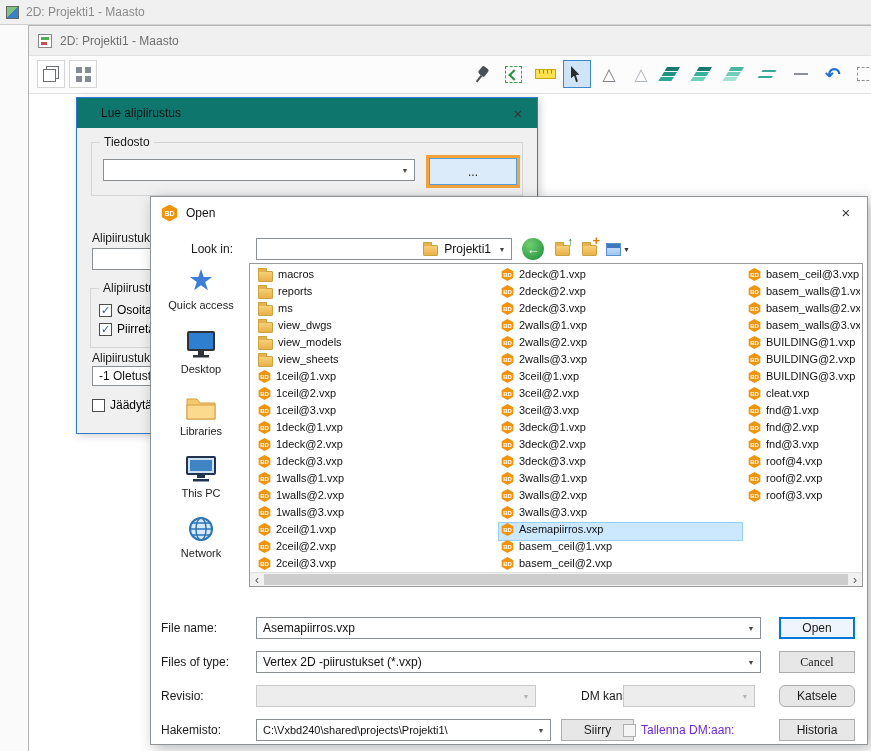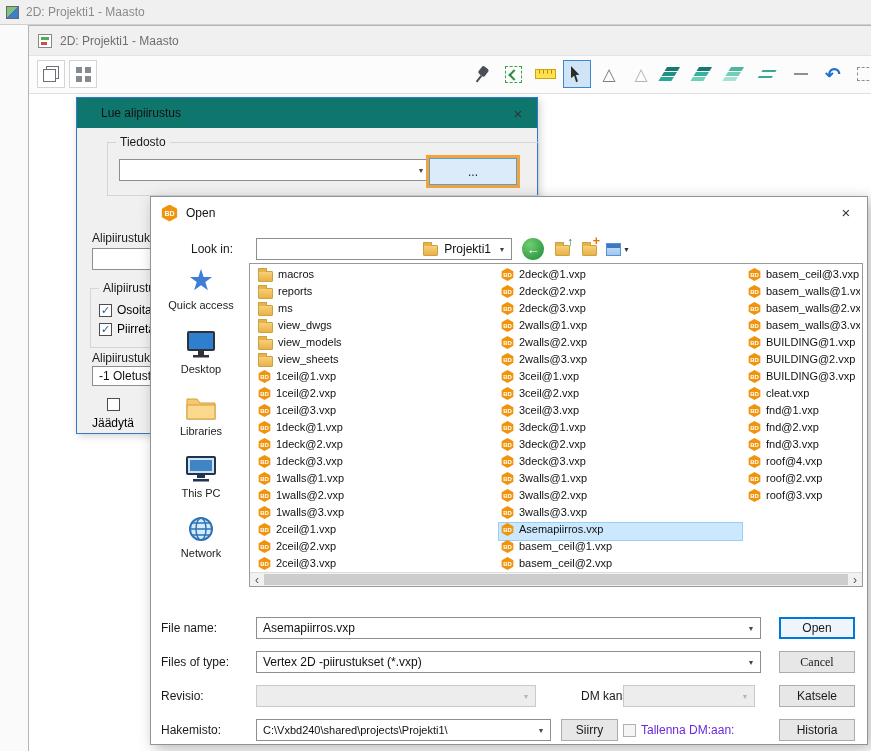--- a/index.html
+++ b/index.html
@@ -85,21 +85,21 @@
   .cb-row { position:absolute; display:flex; gap:5px; align-items:center; font-size:12px; white-space:nowrap; }
   .cb { width:13px; height:13px; border:1px solid #4c4c4c; background:#fff; font-size:11px; line-height:11px;
         text-align:center; color:#2b579a; font-weight:bold; flex:0 0 13px; }
 
   
   .lue-dialog { position:absolute; left:76px; top:97px; width:462px; height:337px; background:#f0f0f0;
                 border:1px solid #2f7acb; box-shadow:2px 2px 8px rgba(0,0,0,.18); z-index:5; }
   .lue-titlebar { height:30px; background:#0f766e; display:flex; align-items:center; padding-left:24px; }
   .lue-title { font-size:12px; color:#111; }
   .lue-dialog .dlg-close { right:10px; }
-  .tiedosto-group { left:30px; top:44px; width:432px; height:54px;padding-left:8px; }
+  .tiedosto-group { left:14px; top:44px; width:432px; height:54px;padding-left:8px; }
   .tiedosto-combo { left:11px; top:16px; width:312px; }
   .browse-highlight { position:absolute; left:349px; top:57px; width:94px; height:33px;
                       border:3px solid #f2a33c; display:flex; align-items:center; justify-content:center; }
   .browse-btn { width:100%; height:100%; background:#dcebf9; border:1px solid #5a9fd4; font-size:12px;
                 color:#222; font-family:inherit; }
   .lue-input { position:absolute; left:15px; top:150px; width:125px; height:22px; background:#fff; border:1px solid #8a8f94; }
   .lue-group2 { left:13px; top:190px; width:130px; height:60px; }
   .lue-taso { left:15px; top:268px; width:125px; height:20px; }
 
   
@@ -254,21 +254,21 @@
         <span class="cb">✓</span>
         <span>Piirretä</span>
       </div>
     </div>
 
     <span class="lbl" style="left:15px; top:253px;">Alipiirustuk</span>
     <div class="combo lue-taso">
       <span>-1 Oletust</span>
       <span class="arrow">▼</span>
     </div>
-    <div class="cb-row" style="left:15px; top:300px;flex-direction:column;">
+    <div class="cb-row" style="left:15px; top:300px;">
       <span class="cb"></span>
       <span>Jäädytä</span>
     </div>
   </div>
 
   <div class="open-dialog">
     <div class="open-titlebar">
       <span class="bd-ic lg">BD</span>
       <span class="open-title">Open</span>
     </div>
@@ -575,28 +575,28 @@
       <button class="btn" style="left:628px; top:454px; width:76px;font-family:Liberation Serif, serif;">Cancel</button>
 
       <span class="lbl" style="left:10px; top:492px;">Revisio:</span>
       <div class="combo disabled" style="left:105px; top:488px; width:280px;">
         <span class="arrow">▼</span>
       </div>
       <span class="lbl" style="left:410px; top:492px;margin-left:20px;">DM kansio</span>
       <div class="combo disabled" style="left:472px; top:488px; width:132px;">
         <span class="arrow">▼</span>
       </div>
-      <button class="btn" style="left:628px; top:488px; width:76px;">Katsele</button>
+      <button class="btn" style="left:628px; top:488px; width:76px;border-radius:6px;">Katsele</button>
 
       <span class="lbl" style="left:10px; top:526px;">Hakemisto:</span>
       <div class="combo" style="left:105px; top:522px; width:295px; font-size:11px;">
         <span>C:\Vxbd240\shared\projects\Projekti1\</span>
         <span class="arrow">▼</span>
       </div>
-      <button class="btn" style="left:410px; top:522px; width:57px;">Siirry</button>
+      <button class="btn" style="left:410px; top:522px; width:73px;">Siirry</button>
       <div class="cb-row" style="left:472px; top:526px;">
         <span class="cb disabled"></span>
         <span class="dis-lbl">Tallenna DM:aan:</span>
       </div>
       <button class="btn" style="left:628px; top:522px; width:76px;">Historia</button>
     </div>
   </div>
 </div>
 
 </body></html>

